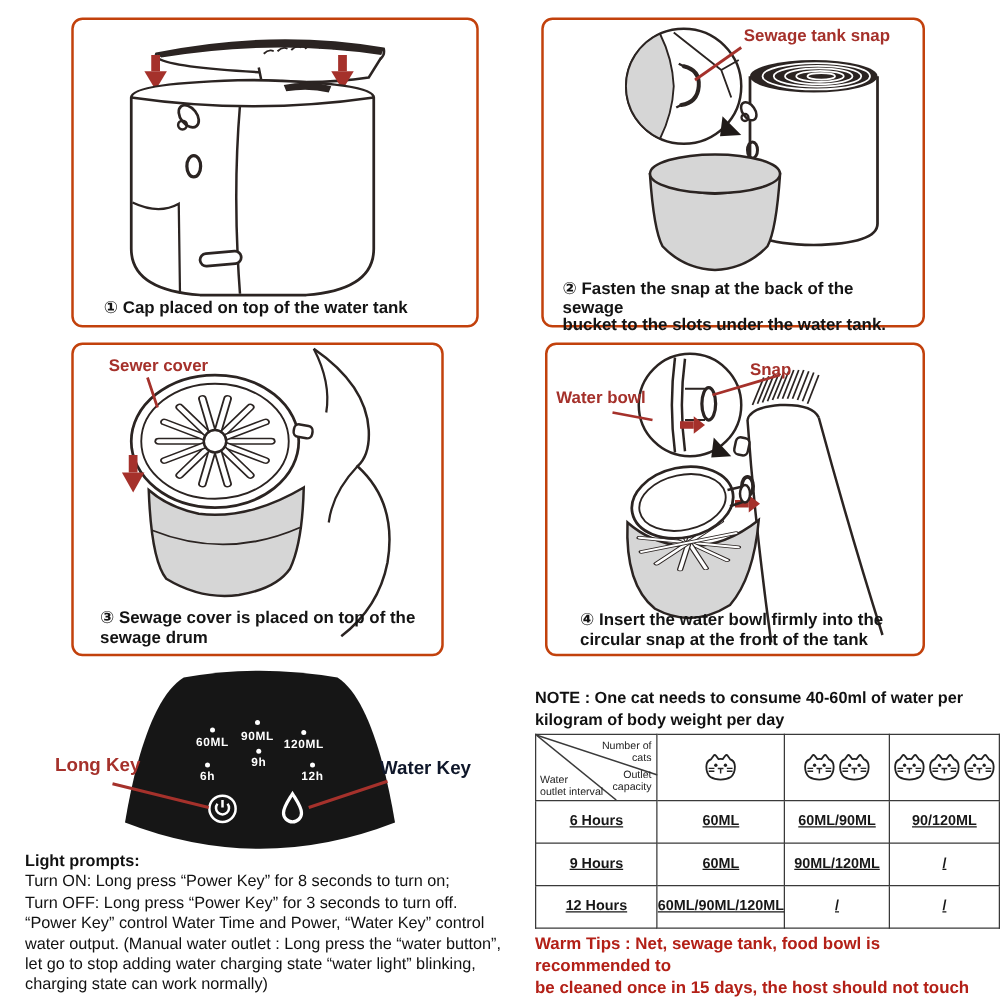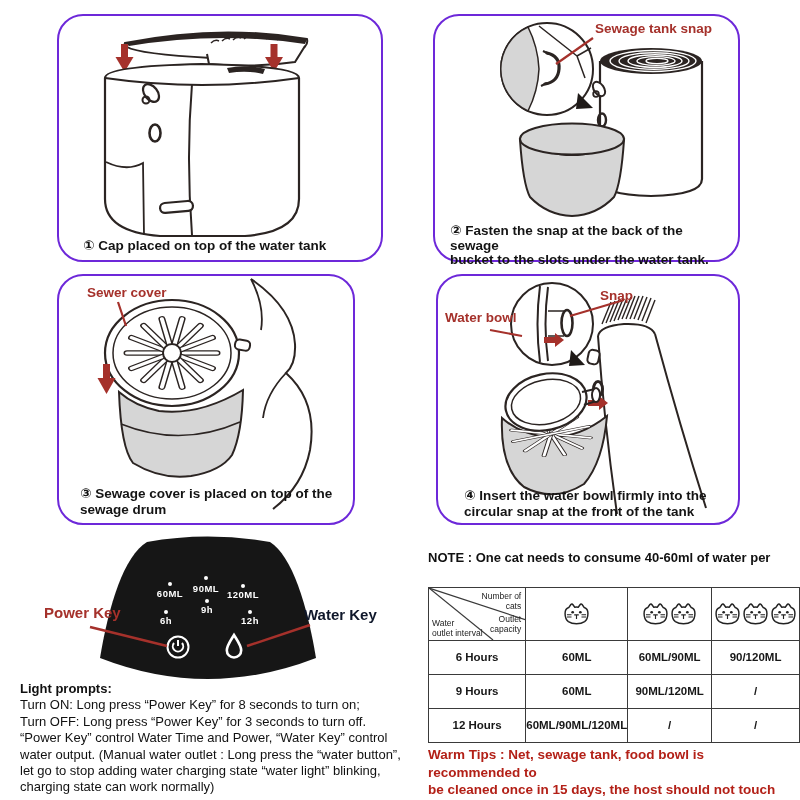--- a/index.html
+++ b/index.html
@@ -1,18 +1,18 @@
 <!DOCTYPE html>
 <html><head>
 <meta charset="utf-8">
 <style>
   html,body{margin:0;padding:0;background:#fff;}
   #app{position:relative;width:800px;height:800px;background:#fff;overflow:hidden;
        font-family:"Liberation Sans","DejaVu Sans",sans-serif;color:#1a1a1a;}
-  .panel{position:absolute;border:2px solid #6d28d9;border-radius:26px;background:#fff;}
+  .panel{position:absolute;border:2px solid #c2410c;border-radius:9px;background:#fff;}
   #panel1{left:57px;top:14px;width:322px;height:244px;}
   #panel2{left:433px;top:14px;width:303px;height:244px;}
   #panel3{left:57px;top:274px;width:294px;height:247px;}
   #panel4{left:436px;top:274px;width:300px;height:247px;}
   .panel svg.illu{position:absolute;left:0;top:0;}
   .caption{position:absolute;font-size:13.5px;font-weight:700;line-height:15.5px;color:#141414;}
   #cap1{left:24px;top:222px;width:292px;}
   #cap2{left:15px;top:208px;width:282px;line-height:14.5px;}
   #cap3{left:21px;top:210px;width:262px;}
   #cap4{left:26px;top:212px;width:266px;}
@@ -29,21 +29,21 @@
   #light-prompts .lp-title{font-weight:700;}
   #note{position:absolute;left:428px;top:549px;width:362px;font-size:13px;font-weight:700;line-height:17.5px;color:#111;}
   #ctable{position:absolute;left:428px;top:587px;border-collapse:collapse;}
   #ctable td{border:1.6px solid #3a3a3a;text-align:center;vertical-align:middle;
              font-size:11.5px;font-weight:700;color:#171717;padding:0;}
   #ctable td.c0{width:97px;}
   #ctable td.c1{width:85px;}
   #ctable td.c2{width:83px;}
   #ctable td.c3{width:87px;}
   #ctable tr.hdr td{height:52px;}
-  #ctable tr.data td{height:33px;line-height:13px;}
+  #ctable tr.data td{height:33px;line-height:13px;text-decoration:underline;}
   td.corner{position:relative;}
   td.corner .cl{position:absolute;font-size:8.5px;font-weight:400;line-height:9.5px;color:#222;}
   .c-top{right:4px;top:4px;width:44px;text-align:right;}
   .c-mid{right:4px;top:27px;width:46px;text-align:right;}
   .c-bot{left:3px;bottom:2px;text-align:left;}
   .corner-diag{position:absolute;left:0;top:0;}
   .cats{display:flex;justify-content:center;align-items:center;gap:1px;}
   #warm-tips{position:absolute;left:428px;top:746px;width:366px;font-size:13.5px;font-weight:700;
              line-height:17.5px;color:#b32017;}
   .spoke-o{stroke:#2b2422;stroke-width:7;stroke-linecap:round;}
@@ -313,35 +313,36 @@
     <text class="dome-txt" x="230" y="90">12h</text>
     <g>
       <circle cx="158" cy="113" r="10.5" fill="none" stroke="#fff" stroke-width="2"></circle>
       <path d="M154,109 a5.2,5.2 0 1 0 8,0" fill="none" stroke="#fff" stroke-width="2"></path>
       <line x1="158" y1="106" x2="158" y2="112" stroke="#fff" stroke-width="2"></line>
     </g>
     <path d="M214,101 C210,107.5 206.8,111.8 206.8,116.3 a7.2,7.2 0 0 0 14.4,0 C221.2,111.8 218,107.5 214,101 Z" fill="none" stroke="#fff" stroke-width="2.6"></path>
     <line x1="70" y1="93" x2="147" y2="112" stroke="#a5312b" stroke-width="2.4"></line>
     <line x1="227" y1="112" x2="290" y2="91" stroke="#a5312b" stroke-width="2.4"></line>
   </svg>
-  <div id="power-key">Power Key</div>
+  <div id="power-key">Long Key</div>
   <div id="water-key">Water Key</div>
 
   <div id="light-prompts">
     <div class="lp-title">Light prompts:</div>
     <div>Turn ON: Long press “Power Key” for 8 seconds to turn on;</div>
     <div>Turn OFF: Long press “Power Key” for 3 seconds to turn off.</div>
     <div>“Power Key” control Water Time and Power, “Water Key” control</div>
     <div>water output. (Manual water outlet : Long press the “water button”,</div>
     <div>let go to stop adding water charging state “water light” blinking,</div>
     <div>charging state can work normally)</div>
   </div>
 
   <div id="note">
     <div>NOTE : One cat needs to consume 40-60ml of water per</div>
+    <div>kilogram of body weight per day</div>
   </div>
 
   <table id="ctable">
     <tbody>
         <tr class="hdr">
       <td class="c0 corner">
         <svg class="corner-diag" width="97" height="52" viewBox="0 0 97 52">
           <line x1="0" y1="0" x2="97" y2="32" stroke="#3a3a3a" stroke-width="1.2"></line>
           <line x1="0" y1="0" x2="64" y2="52" stroke="#3a3a3a" stroke-width="1.2"></line>
         </svg>

